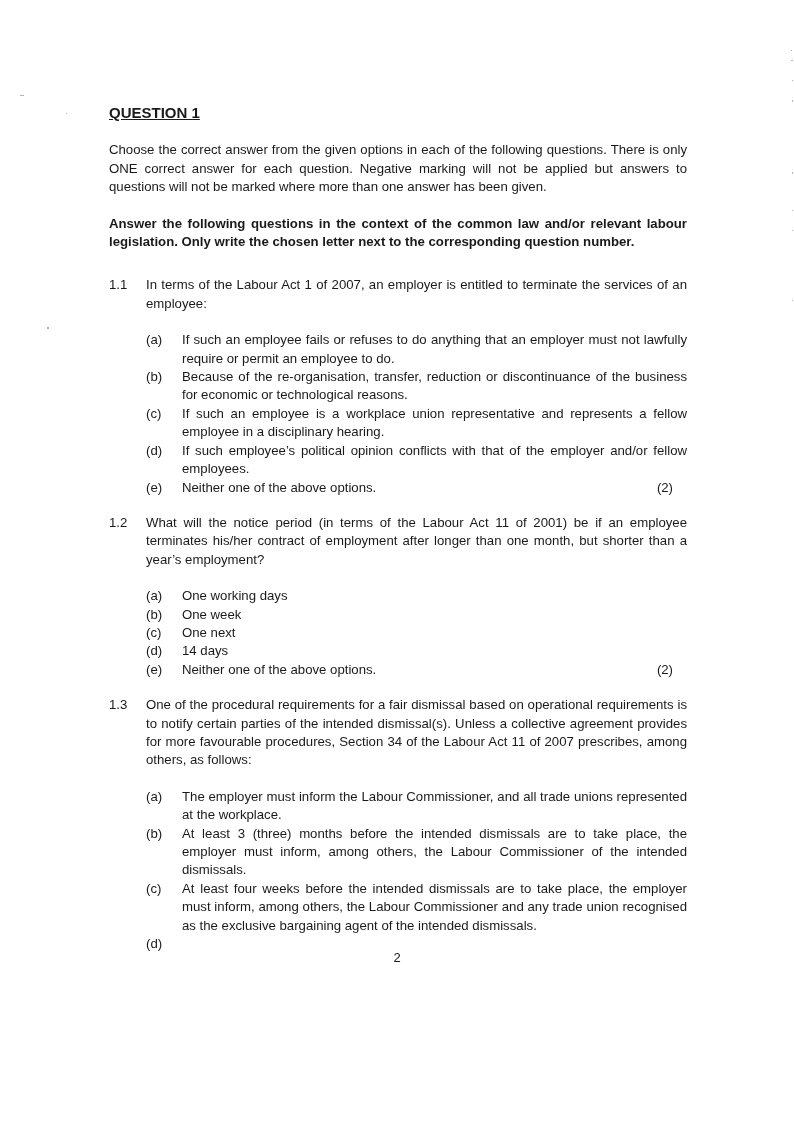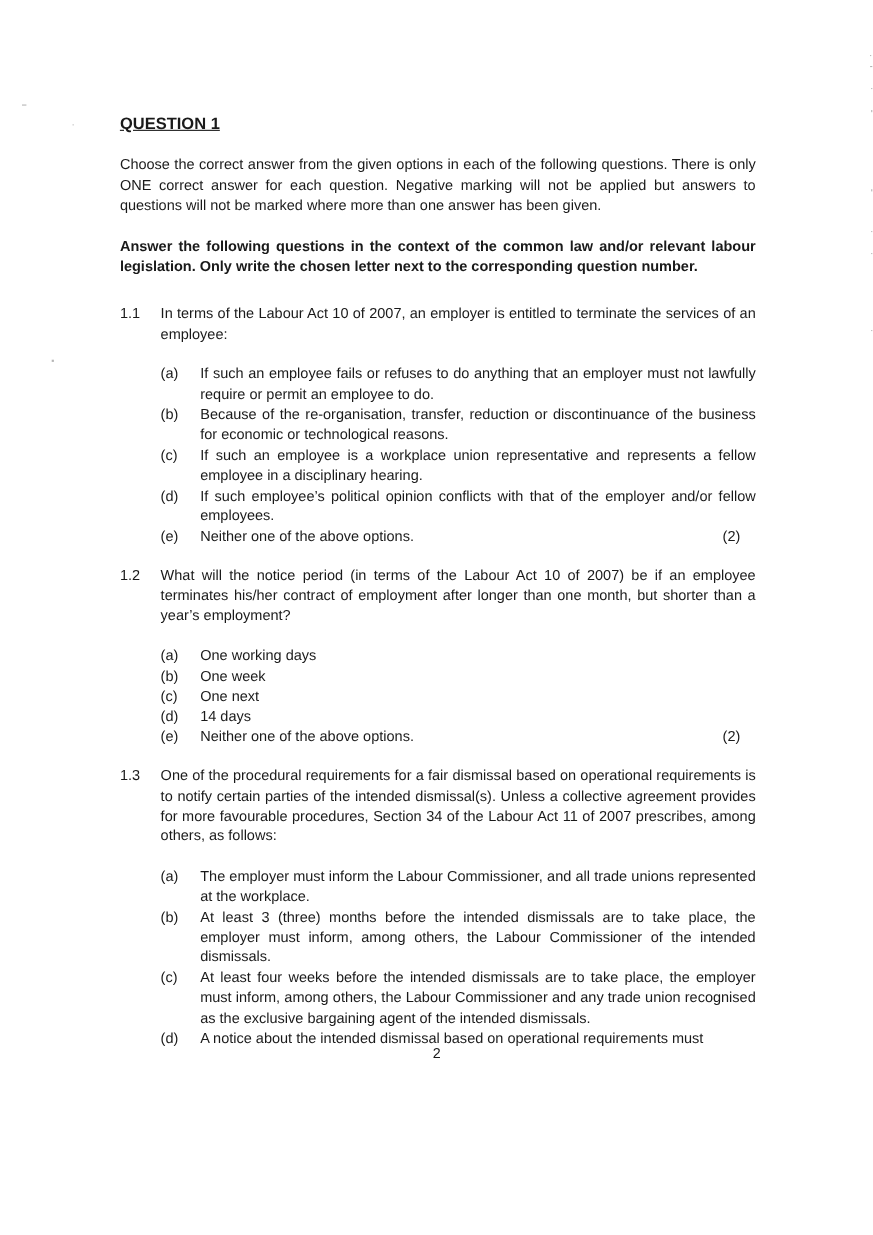--- a/index.html
+++ b/index.html
@@ -105,21 +105,21 @@
 
 <div class="page">
   <div class="heading">QUESTION 1</div>
 
   <p class="instructions">Choose the correct answer from the given options in each of the following questions. There is only ONE correct answer for each question. Negative marking will not be applied but answers to questions will not be marked where more than one answer has been given.</p>
 
   <p class="instructions-bold">Answer the following questions in the context of the common law and/or relevant labour legislation. Only write the chosen letter next to the corresponding question number.</p>
 
   <div class="question" id="q1">
     <span class="q-num">1.1</span>
-    <p class="q-text">In terms of the Labour Act 10 of 2007, an employer is entitled to terminate the services of an employee:</p>
+    <p class="q-text">In terms of the Labour Act 1 of 2007, an employer is entitled to terminate the services of an employee:</p>
     <ul class="options">
       <li class="option">
         <span class="opt-letter">(a)</span>
         <span>If such an employee fails or refuses to do anything that an employer must not lawfully require or permit an employee to do.</span>
       </li>
       <li class="option">
         <span class="opt-letter">(b)</span>
         <span>Because of the re-organisation, transfer, reduction or discontinuance of the business for economic or technological reasons.</span>
       </li>
       <li class="option">
@@ -133,21 +133,21 @@
       <li class="option">
         <span class="opt-letter">(e)</span>
         <span>Neither one of the above options.</span>
         <span class="marks">(2)</span>
       </li>
     </ul>
   </div>
 
   <div class="question" id="q2">
     <span class="q-num">1.2</span>
-    <p class="q-text">What will the notice period (in terms of the Labour Act 10 of 2007) be if an employee terminates his/her contract of employment after longer than one month, but shorter than a year’s employment?</p>
+    <p class="q-text">What will the notice period (in terms of the Labour Act 11 of 2001) be if an employee terminates his/her contract of employment after longer than one month, but shorter than a year’s employment?</p>
     <ul class="options">
       <li class="option">
         <span class="opt-letter">(a)</span>
         <span>One working days</span>
       </li>
       <li class="option">
         <span class="opt-letter">(b)</span>
         <span>One week</span>
       </li>
       <li class="option">
@@ -177,19 +177,18 @@
       <li class="option">
         <span class="opt-letter">(b)</span>
         <span>At least 3 (three) months before the intended dismissals are to take place, the employer must inform, among others, the Labour Commissioner of the intended dismissals.</span>
       </li>
       <li class="option">
         <span class="opt-letter">(c)</span>
         <span>At least four weeks before the intended dismissals are to take place, the employer must inform, among others, the Labour Commissioner and any trade union recognised as the exclusive bargaining agent of the intended dismissals.</span>
       </li>
       <li class="option">
         <span class="opt-letter">(d)</span>
-        <span>A notice about the intended dismissal based on operational requirements must</span>
       </li>
     </ul>
   </div>
 </div>
 
 <div class="page-number">2</div>
 
 </body></html>

